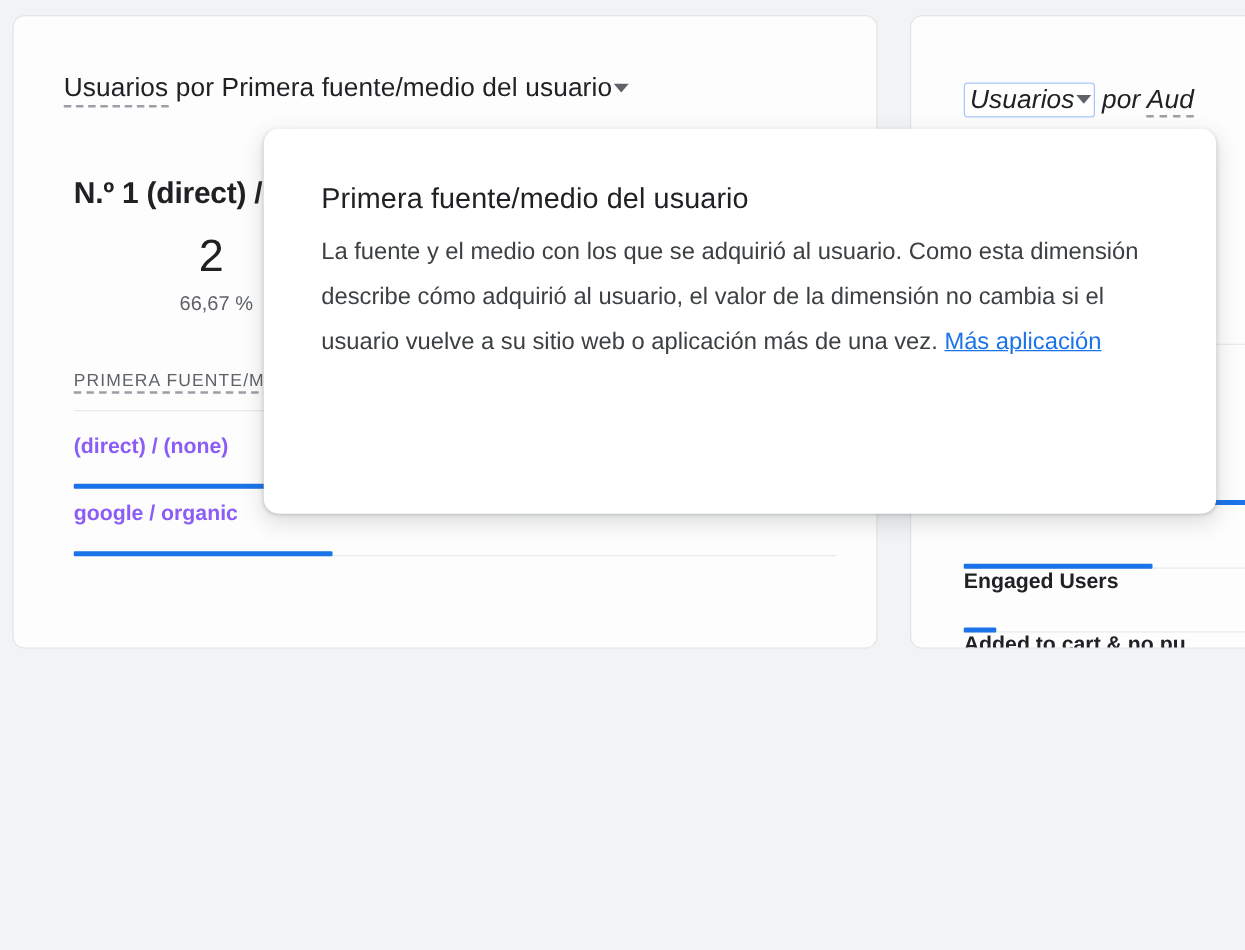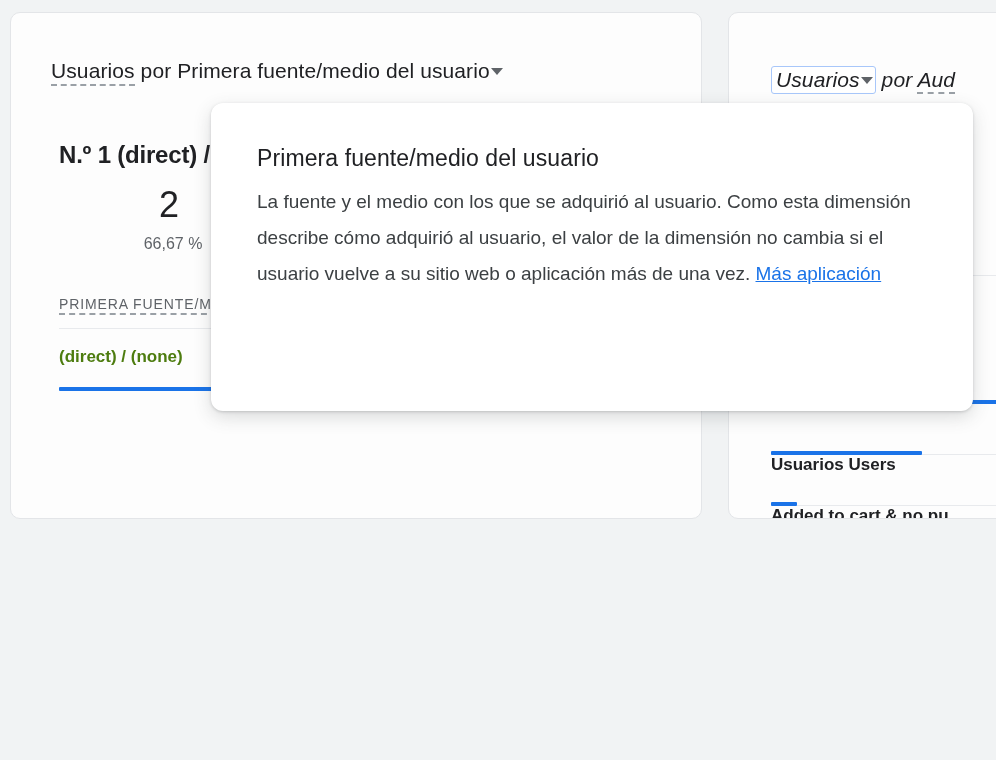--- a/index.html
+++ b/index.html
@@ -127,21 +127,21 @@
     position: absolute;
     left: 48px;
     width: 610px;
     height: 44px;
   }
   .t-row .t-label {
     position: absolute;
     left: 0; top: 0;
     font-size: 17px;
     font-weight: bold;
-    color: #4d7c0f;
+    color: #8b5cf6;
     white-space: nowrap;
   }
   .t-row .t-track {
     position: absolute;
     left: 0;
     bottom: 0;
     width: 100%;
     height: 1px;
     background: #e8eaed;
   }
@@ -293,20 +293,25 @@
   </div>
 
   <div class="table-rule"></div>
 
   <div class="t-row" style="top:334px;">
     <span class="t-label">(direct) / (none)</span>
     <span class="t-track"></span>
     <span class="t-bar" style="width:78%;"></span>
   </div>
 
+  <div class="t-row" style="top:388px;">
+    <span class="t-label">google / organic</span>
+    <span class="t-track"></span>
+    <span class="t-bar" style="width:34%;"></span>
+  </div>
 
   <div class="card-footer" id="footer-left">
     <div class="pager">
       <span>6 – 2 of 2</span>
       <span class="pager-btn">
         <span class="chev left"></span>
       </span>
       <span class="pager-btn">
         <span class="chev right"></span>
       </span>
@@ -331,21 +336,21 @@
     <span class="r-track"></span>
     <span class="r-bar" style="width:100%;"></span>
   </div>
 
   <div class="r-row" style="top:391px;">
     <span class="r-track"></span>
     <span class="r-bar" style="width:58%;"></span>
   </div>
 
   <div class="r-row" style="top:442px;">
-    <span class="r-label">Usuarios Users</span>
+    <span class="r-label">Engaged Users</span>
     <span class="r-track"></span>
     <span class="r-bar" style="width:10%;"></span>
   </div>
 
   <div class="r-row" style="top:493px;">
     <span class="r-label">Added to cart &amp; no pu</span>
     <span class="r-track" style="background:transparent;"></span>
     <span class="r-bar" style="width:9%;"></span>
   </div>
 

